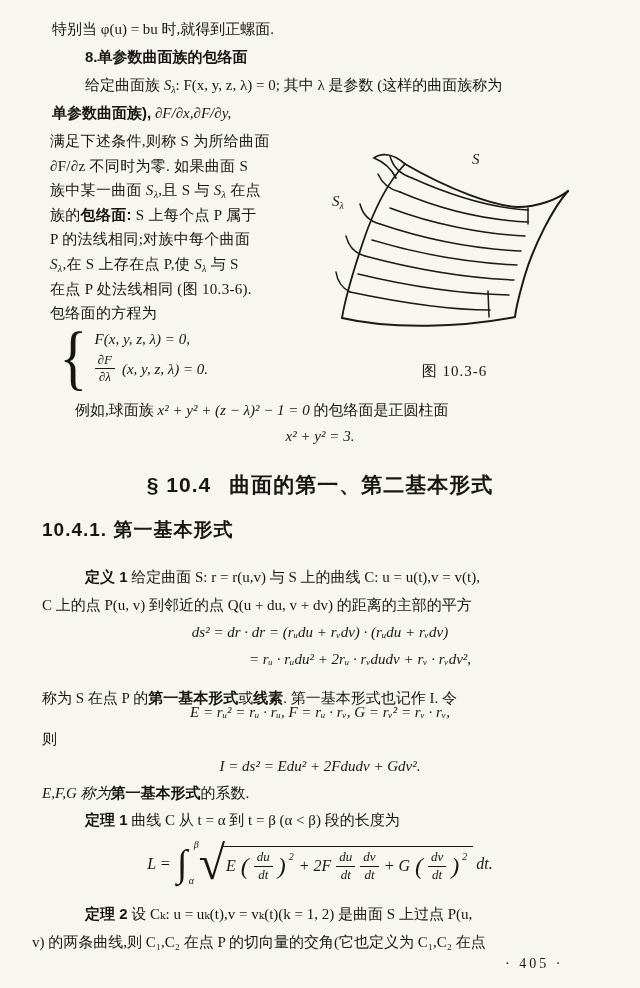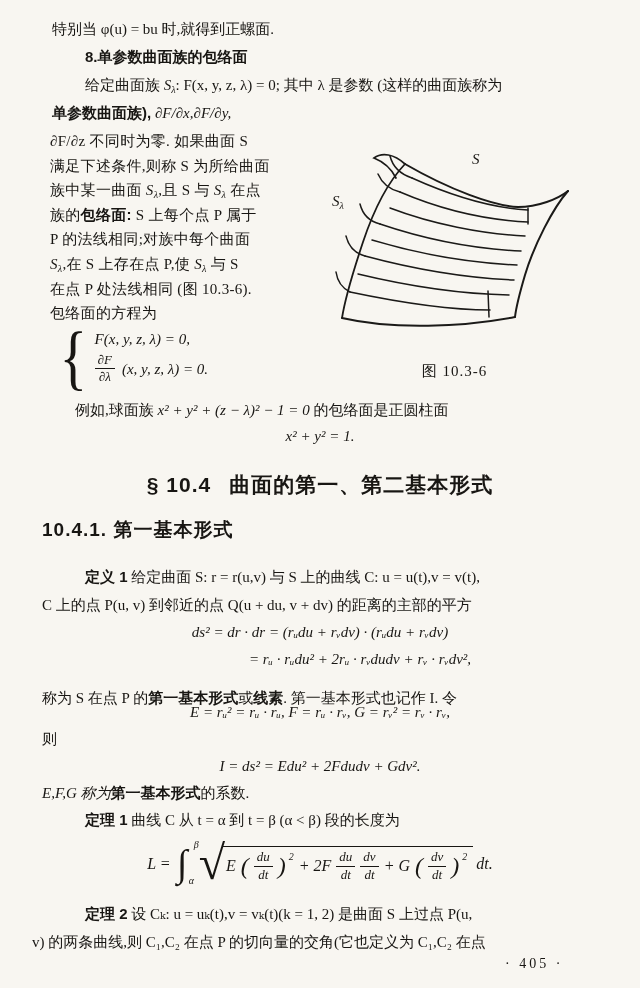--- a/index.html
+++ b/index.html
@@ -55,22 +55,22 @@
 </style>
 </head>
 <body>
 
 <div class="abs" style="left:52px;top:20px;">特别当 φ(u) = bu 时,就得到正螺面.</div>
 <div class="abs b" style="left:85px;top:48px;">8.单参数曲面族的包络面</div>
 <div class="abs" style="left:85px;top:76px;"><span>给定曲面族 </span><span class="it">S</span><sub class="it">λ</sub><span>: F(x, y, z, λ) = 0; 其中 λ 是参数 (这样的曲面族称为</span></div>
 <div class="abs" style="left:52px;top:104px;"><span class="b">单参数曲面族),</span><span class="it"> ∂F/∂x,∂F/∂y,</span></div>
 
 <div class="abs leftcol">
+  <div class="ln">满足下述条件,则称 S 为所给曲面</div>
   <div class="ln">∂F/∂z 不同时为零.  如果曲面 S</div>
-  <div class="ln">满足下述条件,则称 S 为所给曲面</div>
   <div class="ln"><span>族中某一曲面 </span><span class="it">S</span><sub class="it">λ</sub><span>,且 S 与 </span><span class="it">S</span><sub class="it">λ</sub><span> 在点</span></div>
   <div class="ln"><span>族的</span><span class="b">包络面:</span><span> S 上每个点 P 属于</span></div>
   <div class="ln">P 的法线相同;对族中每个曲面</div>
   <div class="ln"><span class="it">S</span><sub class="it">λ</sub><span>,在 S 上存在点 P,使 </span><span class="it">S</span><sub class="it">λ</sub><span> 与 S</span></div>
   <div class="ln">在点 P 处法线相同 (图 10.3-6).</div>
   <div class="ln">包络面的方程为</div>
 </div>
 
 <div class="abs eqsys">
   <span class="brace">{</span>
@@ -120,21 +120,21 @@
       <path d="M33,106 Q18,102 14,86"></path>
       <path d="M18,142 Q6,136 4,122"></path>
     </g>
   </svg>
   <span class="figlabel" style="left:140px;top:0px;"><span>S</span></span>
   <span class="figlabel" style="left:0px;top:42px;"><span>S</span><sub>λ</sub></span>
 </div>
 <div class="abs caption">图  10.3-6</div>
 
 <div class="abs" style="left:75px;top:401px;"><span>例如,球面族 </span><span class="it">x² + y² + (z − λ)² − 1 = 0</span><span> 的包络面是正圆柱面</span></div>
-<div class="abs center it" style="top:427px;">x² + y² = 1.</div>
+<div class="abs center it" style="top:427px;">x² + y² = 3.</div>
 
 <div class="abs center" style="top:472px;"><span class="b h1">§ 10.4</span><span class="b h1" style="margin-left:18px;">曲面的第一、第二基本形式</span></div>
 
 <div class="abs b h2" style="left:42px;top:518px;">10.4.1. 第一基本形式</div>
 
 <div class="abs" style="left:85px;top:568px;"><span class="b">定义 1</span><span>  给定曲面 S: r = r(u,v) 与 S 上的曲线 C: u = u(t),v = v(t),</span></div>
 <div class="abs" style="left:42px;top:596px;">C 上的点 P(u, v) 到邻近的点 Q(u + du, v + dv) 的距离的主部的平方</div>
 <div class="abs center it" style="top:623px;">ds² = dr · dr = (rᵤdu + rᵥdv) · (rᵤdu + rᵥdv)</div>
 <div class="abs center it" style="top:650px;padding-left:80px;width:560px;">= rᵤ · rᵤdu² + 2rᵤ · rᵥdudv + rᵥ · rᵥdv²,</div>
 <div class="abs" style="left:42px;top:677px;margin-top:12px;"><span>称为 S 在点 P 的</span><span class="b">第一基本形式</span><span>或</span><span class="b">线素</span><span>. 第一基本形式也记作 I. 令</span></div>

